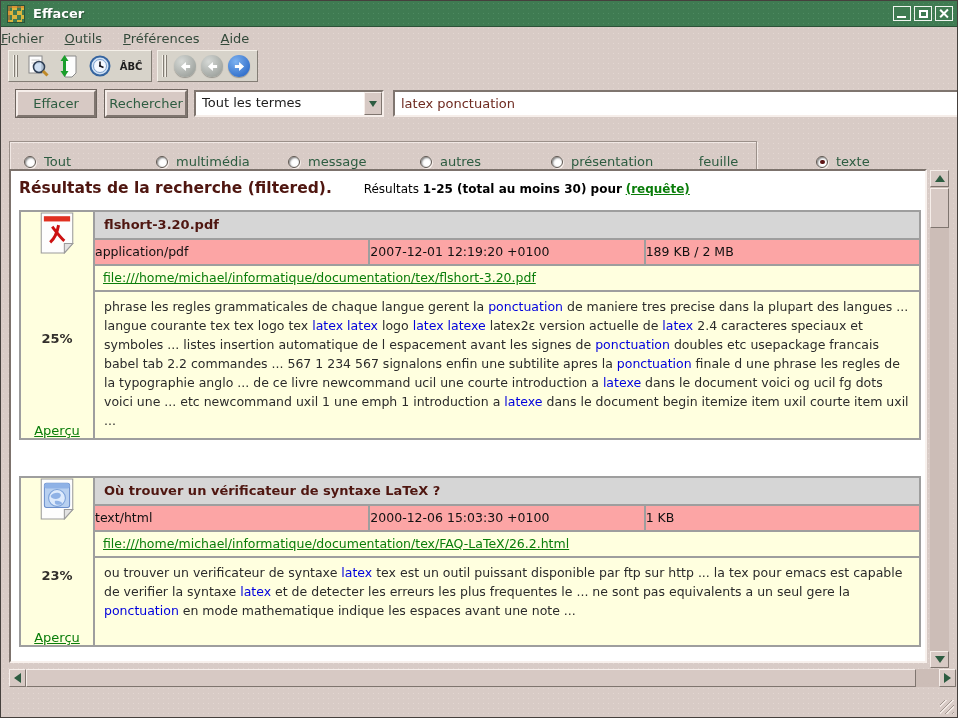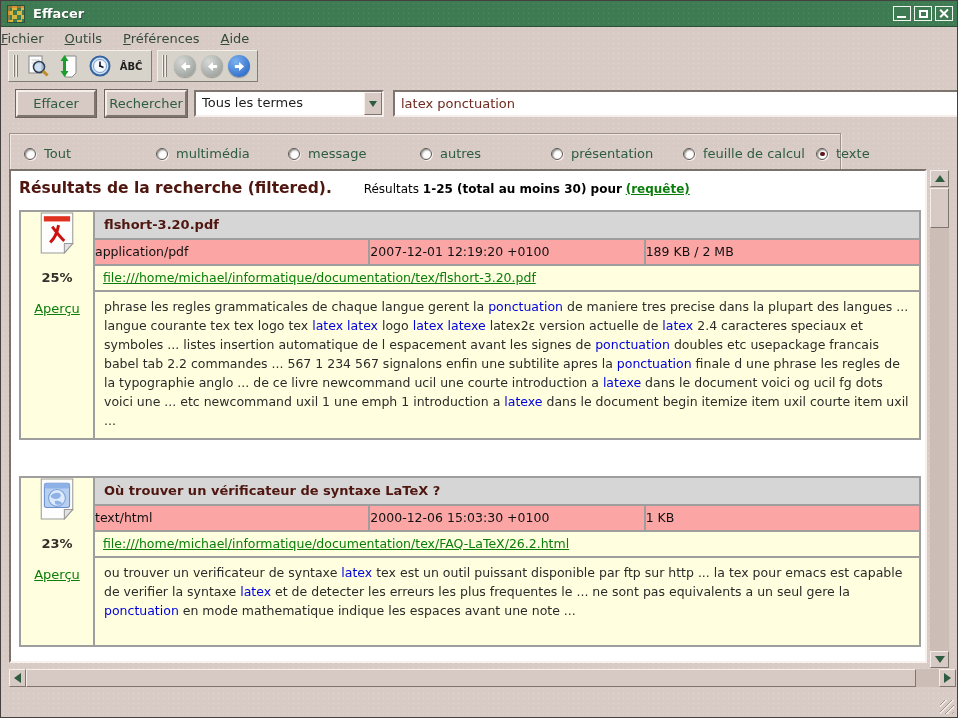--- a/index.html
+++ b/index.html
@@ -89,21 +89,21 @@
     border-top:1px solid #f6eeea; border-left:1px solid #f6eeea;
     border-bottom:1px solid #7f756f; border-right:1px solid #7f756f;
   }
   .tri-down { width:0; height:0; border-left:4px solid transparent; border-right:4px solid transparent; border-top:6px solid #2d5c41; }
   .tri-up   { width:0; height:0; border-left:5px solid transparent; border-right:5px solid transparent; border-bottom:7px solid #2d5c41; }
   .tri-dn2  { width:0; height:0; border-left:5px solid transparent; border-right:5px solid transparent; border-top:7px solid #2d5c41; }
   .tri-left { width:0; height:0; border-top:5px solid transparent; border-bottom:5px solid transparent; border-right:7px solid #2d5c41; }
   .tri-right{ width:0; height:0; border-top:5px solid transparent; border-bottom:5px solid transparent; border-left:7px solid #2d5c41; }
   
   .filter-panel {
-    position:absolute; left:8px; top:132px; width:832px; height:40px;
+    position:absolute; left:8px; top:140px; width:748px; height:40px;
     border:1px solid #9b908a; box-shadow:inset 1px 1px 0 #f2e9e5, 1px 1px 0 #f2e9e5;text-decoration:underline;
   }
   .radio { position:absolute; top:12px; display:flex; align-items:center; gap:8px; font-size:13px; color:#2d5c41; }
   .rdot {
     width:12px; height:12px; border-radius:50%; background:#fff; position:relative;
     border:1px solid #5e5650; box-shadow:inset 1px 1px 2px rgba(0,0,0,.5), 1px 1px 0 #f6eeea;
   }
   .radio.on .rdot::after {
     content:""; position:absolute; left:3px; top:3px; width:4.5px; height:4.5px; border-radius:50%; background:#5d1616;
   }
@@ -118,21 +118,21 @@
   .res-h-title { font-size:15.5px; font-weight:bold; color:#4f1610; margin-right:28px; }
   .res-h-range { font-weight:bold; }
   .res-h-link { font-weight:bold; color:#0a7d0a; text-decoration:underline; cursor:pointer; }
   .result {
     width:902px; margin:0 0 36px 2px;
     display:grid; grid-template-columns:72px 1fr; gap:2px;
     background:#9e9e9e; border:2px solid #9e9e9e;
   }
   .r-left {
     grid-row:1 / span 4; background:#ffffdf;
-    display:flex; flex-direction:column; align-items:center; justify-content:flex-start; gap:16px;
+    display:flex; flex-direction:column; align-items:center; justify-content:space-between; gap:34px;
   }
   .relevance { font-size:13px; font-weight:bold; color:#33302c; }
   .preview-link { font-size:13px; color:#0a7d0a; text-decoration:underline; cursor:pointer; }
   .r-title { grid-column:2; background:#d6d6d6; height:26px; padding:5px 9px; font-size:13px; font-weight:bold; color:#4f1610; white-space:nowrap; overflow:hidden; }
   .r-meta { grid-column:2; display:grid; grid-template-columns:1fr 1fr 1fr; gap:2px; background:#9e9e9e; }
   .r-cell { background:#fca5a5; height:24px; padding-top:4px; text-align:left; font-size:12.5px; color:#111; }
   .r-url { grid-column:2; background:#ffffdf; height:24px; padding:4px 8px; font-size:12.5px; white-space:nowrap; overflow:hidden; }
   .r-url a { color:#0a7d0a; text-decoration:underline; cursor:pointer; }
   .r-snippet { grid-column:2; background:#ffffdf; padding:5px 9px 7px; font-size:12.5px; line-height:19px; color:#2b2b2b; }
   #result-0 .r-snippet { min-height:146px; }
@@ -248,21 +248,21 @@
             <path d="M0.8 3.6 L4.6 3.6 L4.6 1 L9.2 5 L4.6 9 L4.6 6.4 L0.8 6.4 Z" fill="#fff"></path>
           </svg>
       </div>
     </div>
   </div>
 
   <button class="btn3d" id="btn-clear">Effacer</button>
   <button class="btn3d" id="btn-search">Rechercher</button>
 
   <div class="combo" id="combo-mode">
-    <div class="combo-text">Tous les termes</div>
+    <div class="combo-text">Tout les termes</div>
     <div class="combo-arrow">
         <span class="tri-down"></span>
       </div>
   </div>
 
   <div class="combo" id="combo-query">
     <input class="combo-text" value="latex ponctuation" style="">
     <div class="combo-arrow">
         <span class="tri-down"></span>
       </div>

